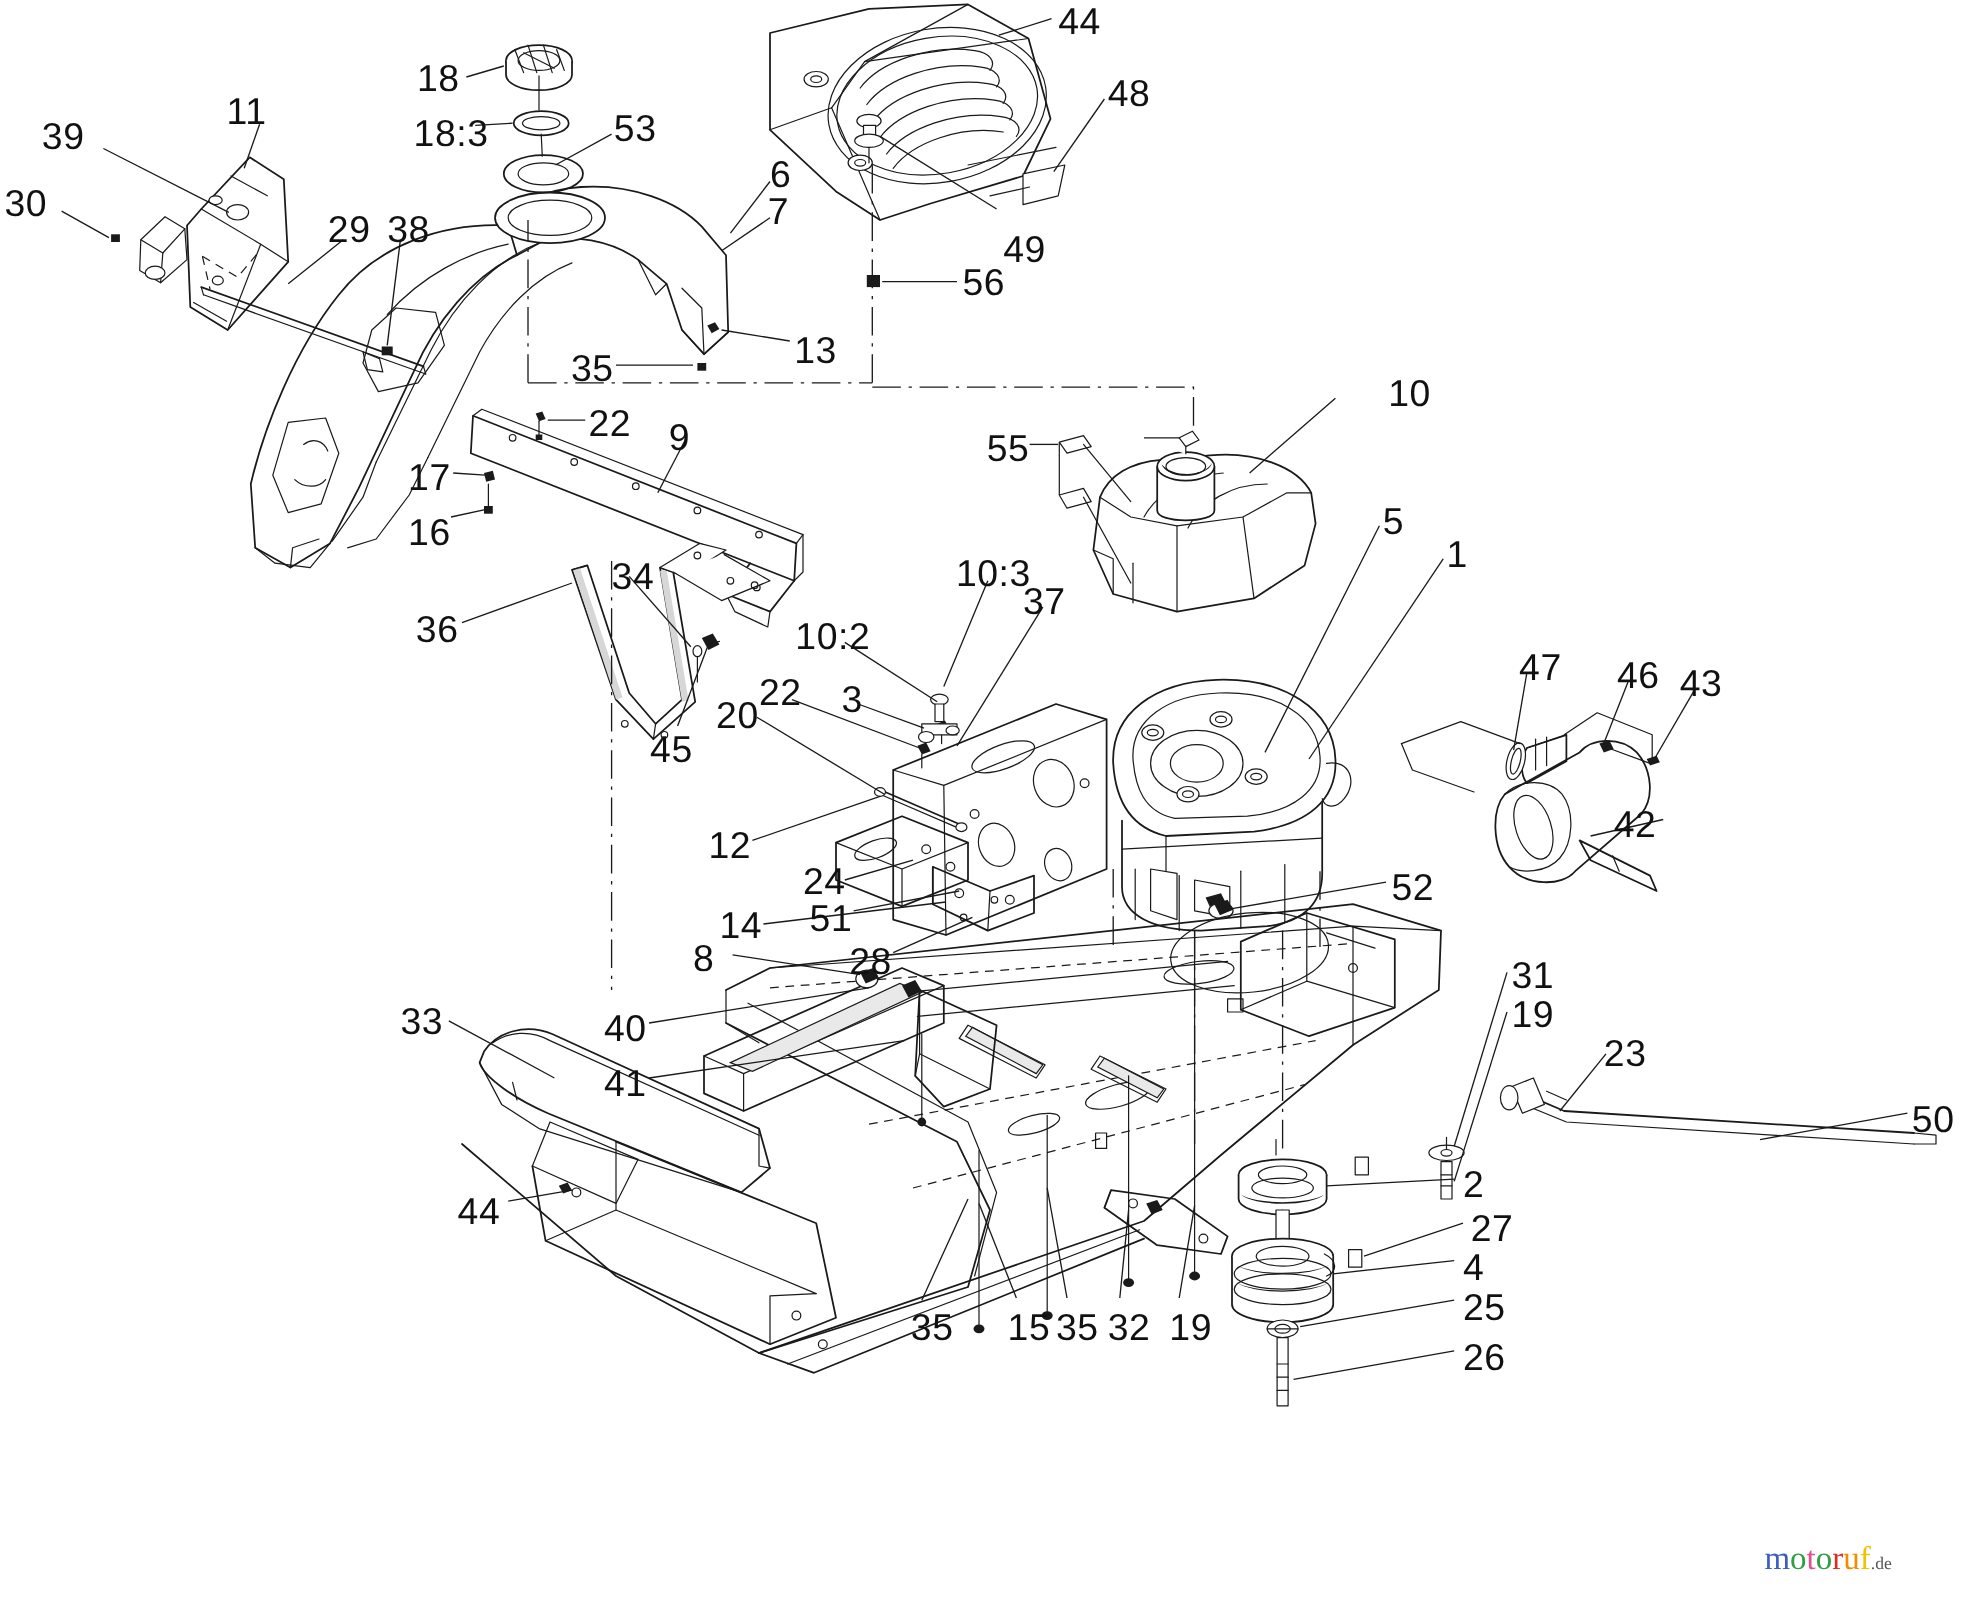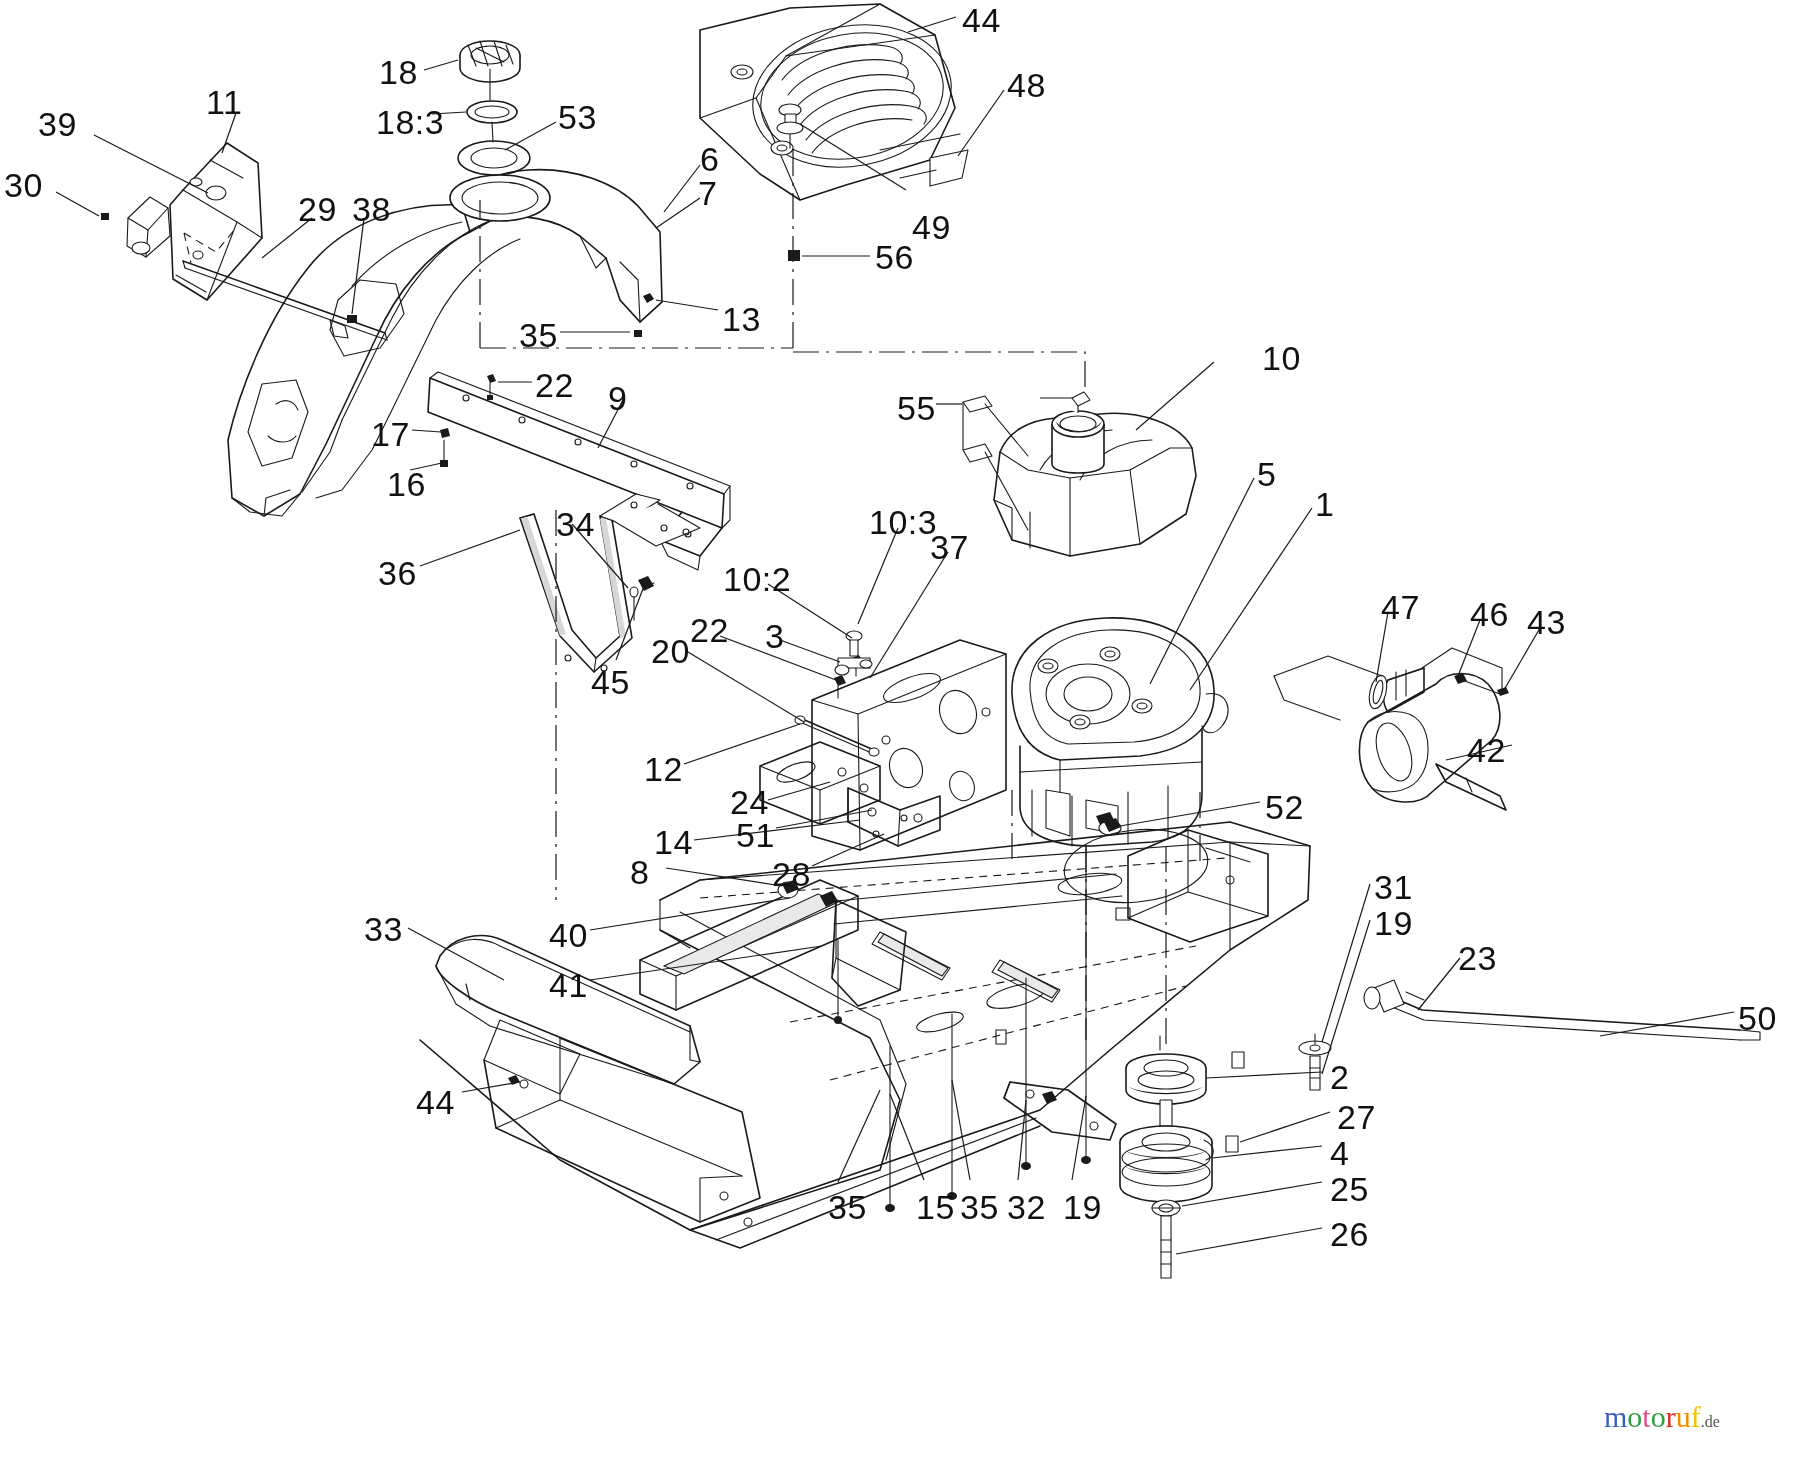--- a/index.html
+++ b/index.html
@@ -624,21 +624,21 @@
     <span class="callout" style="left:1007px;top:68px;">48</span>
     <span class="callout" style="left:912px;top:194px;margin-top:16px;">49</span>
     <span class="callout" style="left:700px;top:142px;">6</span>
     <span class="callout" style="left:698px;top:176px;">7</span>
     <span class="callout" style="left:722px;top:302px;">13</span>
     <span class="callout" style="left:519px;top:318px;">35</span>
     <span class="callout" style="left:875px;top:240px;">56</span>
     <span class="callout" style="left:535px;top:368px;">22</span>
     <span class="callout" style="left:608px;top:381px;">9</span>
     <span class="callout" style="left:371px;top:417px;">17</span>
-    <span class="callout" style="left:371px;top:467px;margin-left:16px;">16</span>
+    <span class="callout" style="left:371px;top:467px;">16</span>
     <span class="callout" style="left:556px;top:507px;">34</span>
     <span class="callout" style="left:378px;top:556px;">36</span>
     <span class="callout" style="left:591px;top:665px;">45</span>
     <span class="callout" style="left:651px;top:634px;">20</span>
     <span class="callout" style="left:690px;top:613px;">22</span>
     <span class="callout" style="left:765px;top:619px;">3</span>
     <span class="callout" style="left:723px;top:562px;">10:2</span>
     <span class="callout" style="left:869px;top:505px;">10:3</span>
     <span class="callout" style="left:930px;top:530px;">37</span>
     <span class="callout" style="left:644px;top:752px;">12</span>

